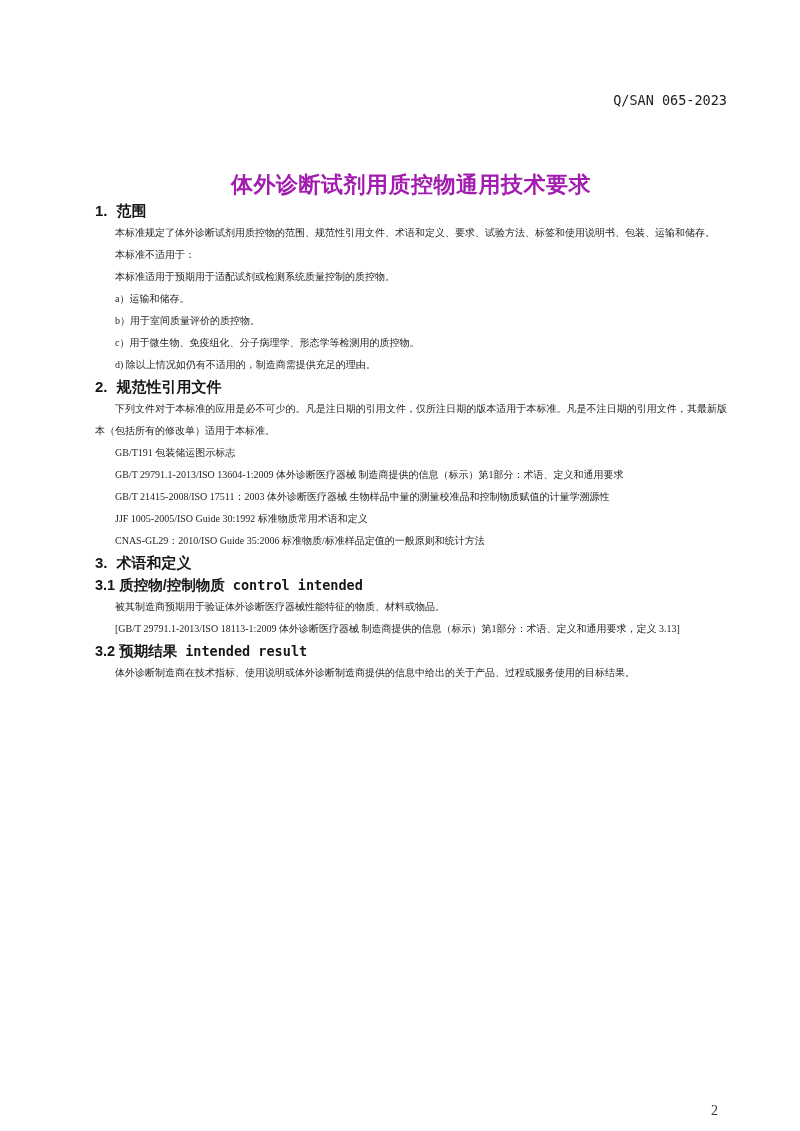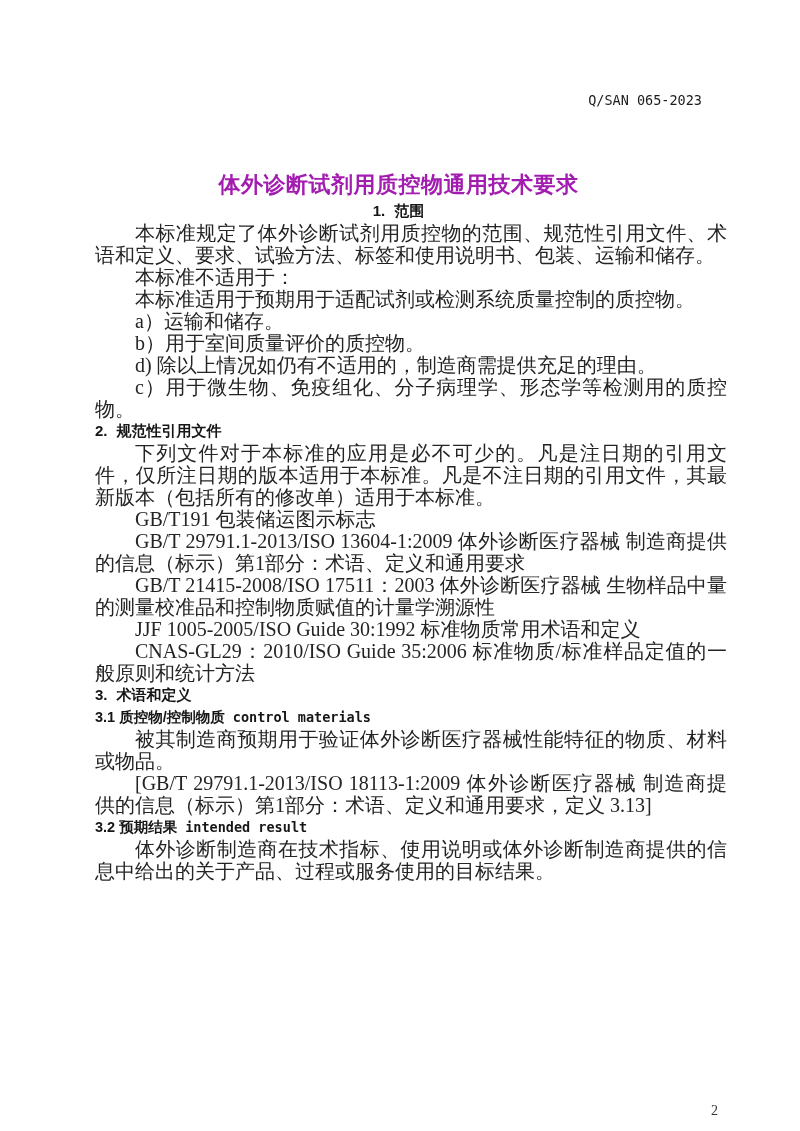--- a/index.html
+++ b/index.html
@@ -7,21 +7,21 @@
     padding: 0;
     background: #ffffff;
   }
   .page {
     position: relative;
     width: 800px;
     height: 1131px;
     background: #ffffff;
     overflow: hidden;
     box-sizing: border-box;
-    padding: 0 98px 0 95px;
+    padding: 0 73px 0 95px;
     color: #222222;
   }
   .doc-number {
     margin-top: 93px;
     text-align: right;
     font-family: "DejaVu Sans Mono", "Liberation Mono", monospace;
     font-size: 13.5px;
     line-height: 14px;
     color: #1c1c1c;
   }
@@ -54,28 +54,28 @@
   }
   h3.sub-h .en {
     font-family: "DejaVu Sans Mono", "Liberation Mono", monospace;
     font-size: 13.5px;
     margin-left: 4px;
   }
   p.body {
     margin: 0;
     width: 632px;
     font-family: "Liberation Serif", "DejaVu Serif", serif;
-    font-size: 20px;
+    font-size: 10px;
     line-height: 22px;
     color: #242424;
     text-align: justify;
   }
   p.indent { text-indent: 2em; }
   
-  .mt-sec1   { margin-top: 54px; text-align: center; }
+  .mt-sec1   { margin-top: 54px; }
   .mt-p1     { margin-top: 21px; }
   .mt-sec2   { margin-top: 12px; }
   .mt-p2     { margin-top: 19px; }
   .mt-sec3   { margin-top: 18px; }
   .mt-sub1   { margin-top: 18px; }
   .mt-11     { margin-top: 11px; }
   .mt-8      { margin-top: 8px;  }
   .page-number {
     position: absolute;
     top: 1103px;
@@ -97,22 +97,22 @@
 
   <section>
     <h2 class="sec-h mt-sec1">
       <span class="hnum">1.</span><span>范围</span>
     </h2>
     <p class="body indent mt-p1">本标准规定了体外诊断试剂用质控物的范围、规范性引用文件、术语和定义、要求、试验方法、标签和使用说明书、包装、运输和储存。</p>
     <p class="body indent">本标准不适用于：</p>
     <p class="body indent">本标准适用于预期用于适配试剂或检测系统质量控制的质控物。</p>
     <p class="body indent">a）运输和储存。</p>
     <p class="body indent">b）用于室间质量评价的质控物。</p>
+    <p class="body indent">c）用于微生物、免疫组化、分子病理学、形态学等检测用的质控物。</p>
     <p class="body indent">d) 除以上情况如仍有不适用的，制造商需提供充足的理由。</p>
-    <p class="body indent">c）用于微生物、免疫组化、分子病理学、形态学等检测用的质控物。</p>
   </section>
 
   <section>
     <h2 class="sec-h mt-sec2">
       <span class="hnum">2.</span><span>规范性引用文件</span>
     </h2>
     <p class="body indent mt-p2">下列文件对于本标准的应用是必不可少的。凡是注日期的引用文件，仅所注日期的版本适用于本标准。凡是不注日期的引用文件，其最新版本（包括所有的修改单）适用于本标准。</p>
     <p class="body indent">GB/T191 包装储运图示标志</p>
     <p class="body indent">GB/T 29791.1-2013/ISO 13604-1:2009 体外诊断医疗器械 制造商提供的信息（标示）第1部分：术语、定义和通用要求</p>
     <p class="body indent">GB/T 21415-2008/ISO 17511：2003 体外诊断医疗器械 生物样品中量的测量校准品和控制物质赋值的计量学溯源性</p>
@@ -121,21 +121,21 @@
   </section>
 
   <section>
     <h2 class="sec-h mt-sec3">
       <span class="hnum">3.</span><span>术语和定义</span>
     </h2>
 
     <div>
       <h3 class="sub-h mt-sub1">
         <span>3.1 质控物/控制物质</span>
-        <span class="en">control materials</span>
+        <span class="en">control intended</span>
       </h3>
       <p class="body indent mt-11">被其制造商预期用于验证体外诊断医疗器械性能特征的物质、材料或物品。</p>
       <p class="body indent">[GB/T 29791.1-2013/ISO 18113-1:2009 体外诊断医疗器械 制造商提供的信息（标示）第1部分：术语、定义和通用要求，定义 3.13]</p>
     </div>
 
     <div>
       <h3 class="sub-h mt-11">
         <span>3.2 预期结果</span>
         <span class="en">intended result</span>
       </h3>

